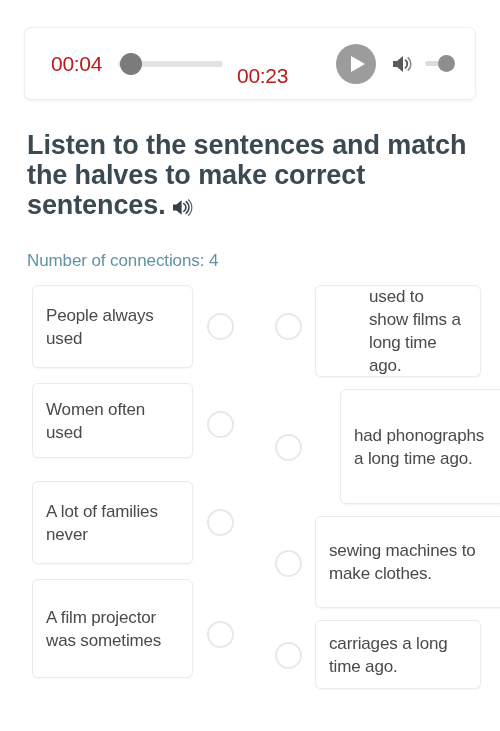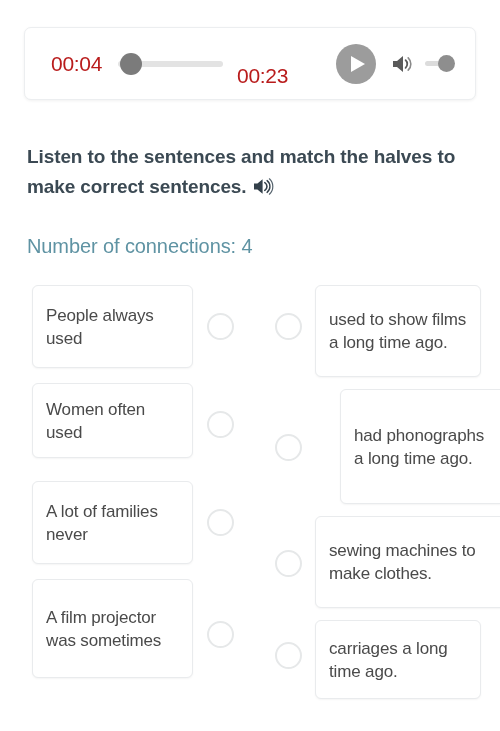--- a/index.html
+++ b/index.html
@@ -122,41 +122,41 @@
     right: 0;
     width: 17px; height: 17px;
     border-radius: 50%;
     background: #8e8e8e;
   }
 
   
   .heading {
     position: absolute;
     left: 27px;
-    top: 142px;
+    top: 130px;
     width: 440px;
-    font-size: 19px;
+    font-size: 27px;
     font-weight: bold;
     line-height: 30px;
     color: #3b4953;
     letter-spacing: -0.1px;
   }
   .heading .hd-speaker {
     display: inline-block;
     vertical-align: -3px;
     margin-left: 6px;
     cursor: pointer;
   }
 
   
   .connections {
     position: absolute;
     left: 27px;
-    top: 235px;
-    font-size: 20px;
+    top: 251px;
+    font-size: 17px;
     color: #5f93a3;
     letter-spacing: -0.1px;
     white-space: nowrap;
   }
 
   
   .match-area {
     position: absolute;
     left: 5px;
     top: 283px;
@@ -258,27 +258,27 @@
     <div class="dot" style="left:202px; top:30px;"></div>
     <div class="dot" style="left:202px; top:128px;"></div>
     <div class="dot" style="left:202px; top:226px;"></div>
     <div class="dot" style="left:202px; top:338px;"></div>
 
     <div class="dot" style="left:270px; top:30px;"></div>
     <div class="dot" style="left:270px; top:151px;"></div>
     <div class="dot" style="left:270px; top:267px;"></div>
     <div class="dot" style="left:270px; top:359px;"></div>
 
-    <div class="mbox" style="left:310px; top:2px; width:166px; height:92px;">
+    <div class="mbox" style="left:310px; top:2px; width:166px; height:92px;padding-left:40px;">
       <span>used to show films a long time ago.</span>
     </div>
     <div class="mbox" style="left:310px; top:106px; width:166px; height:115px;margin-left:25px;">
       <span>had phonographs a long time ago.</span>
     </div>
     <div class="mbox" style="left:310px; top:233px; width:196px; height:92px;">
       <span>sewing machines to make clothes.</span>
     </div>
-    <div class="mbox" style="left:310px; top:337px; width:166px; height:79px;align-items:center;">
+    <div class="mbox" style="left:310px; top:337px; width:166px; height:69px;align-items:center;">
       <span>carriages a long time ago.</span>
     </div>
 
   </div>
 </div>
 
 </body></html>

